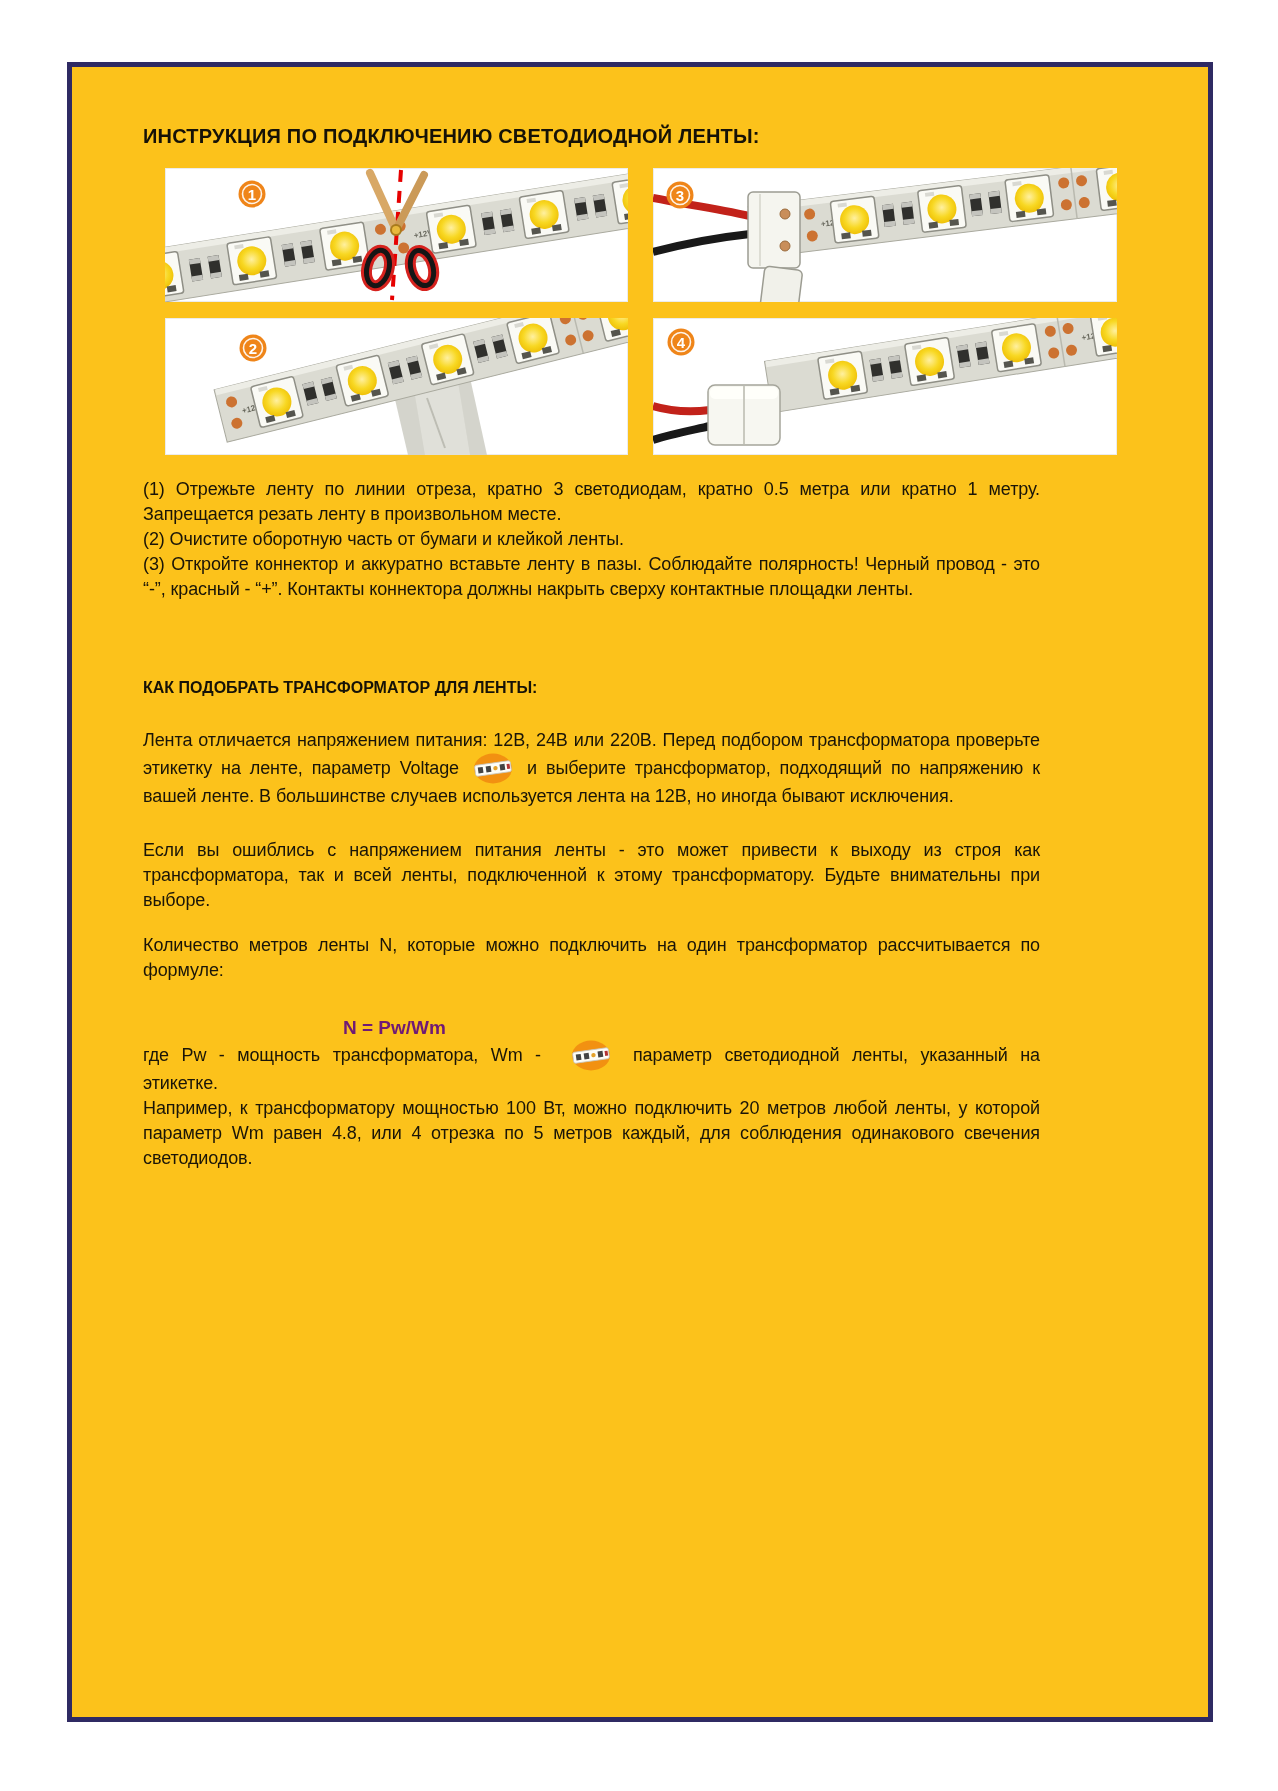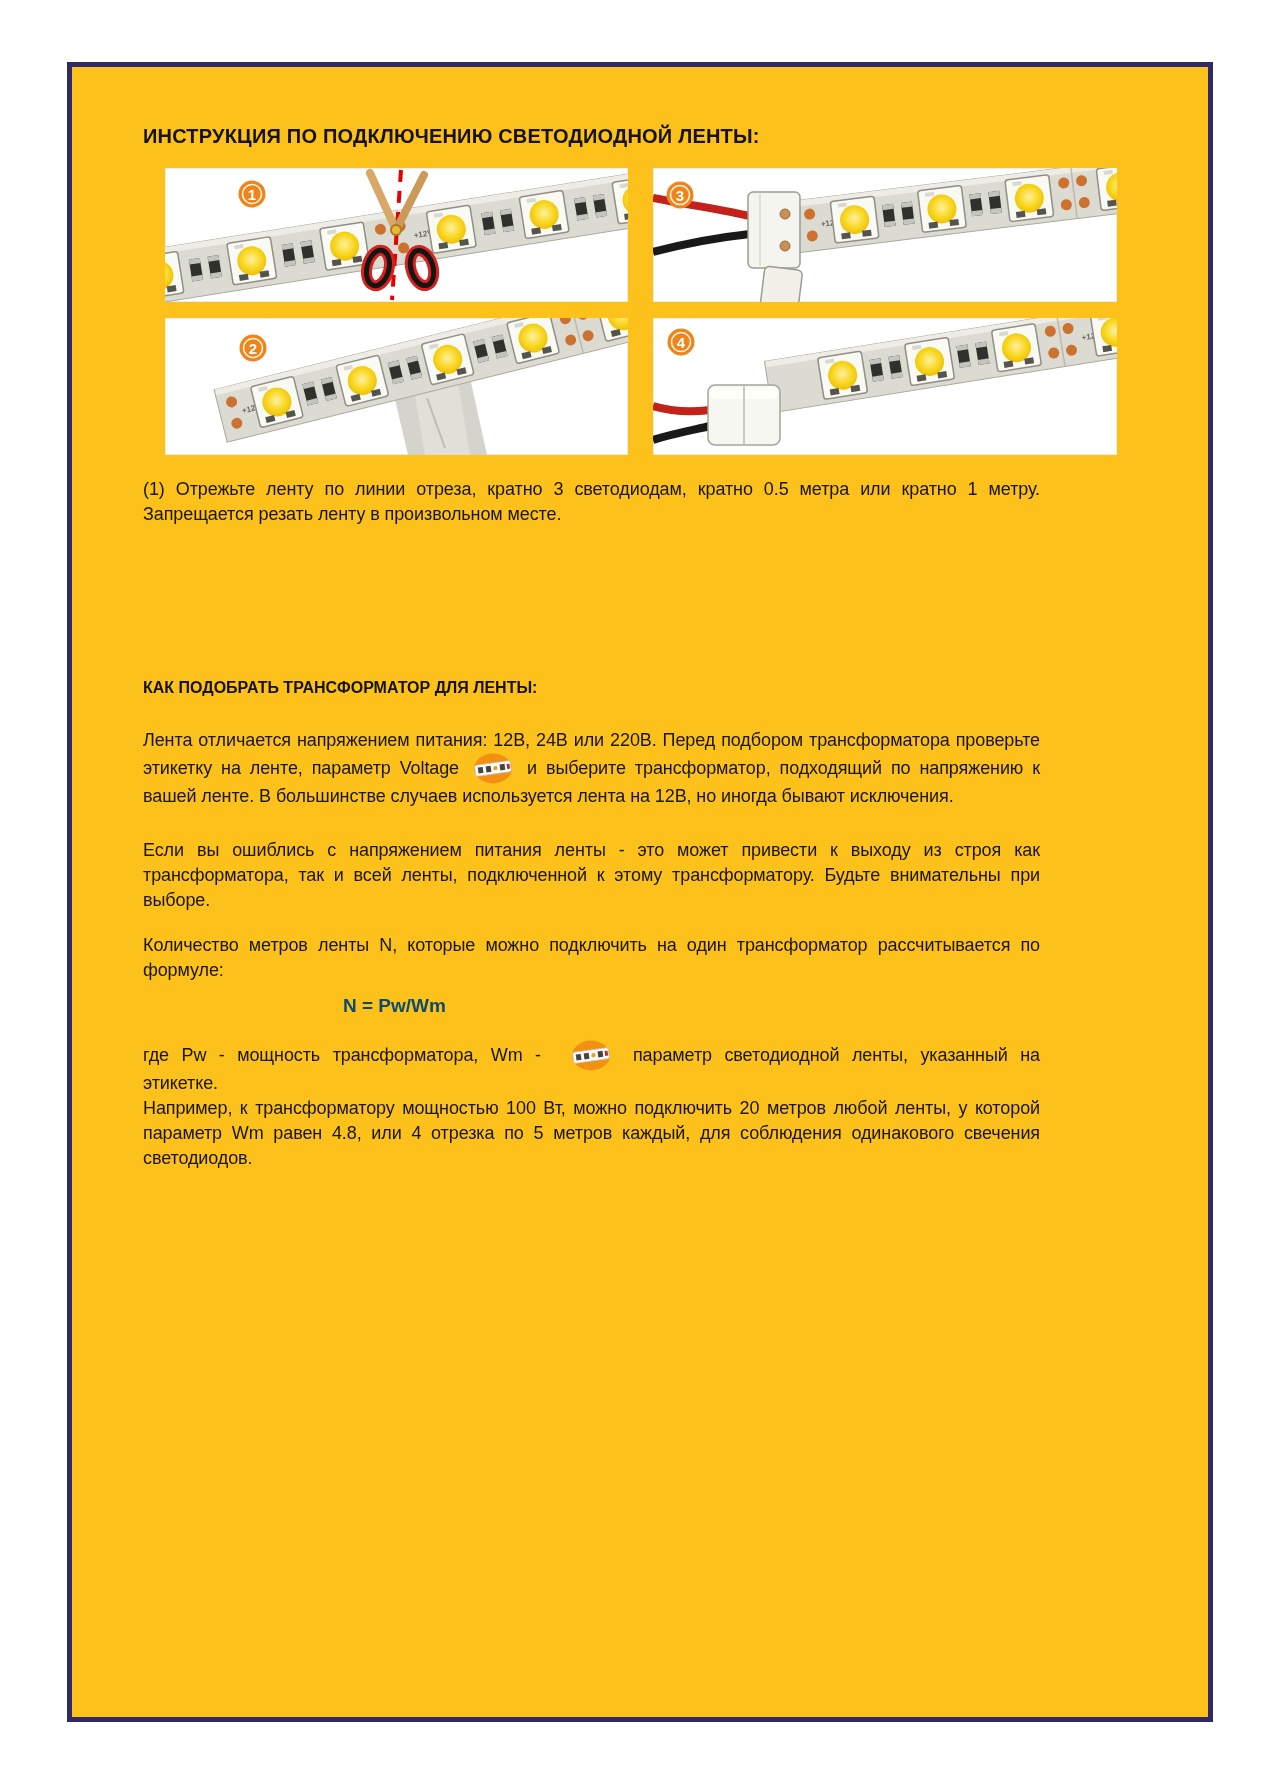--- a/index.html
+++ b/index.html
@@ -9,21 +9,21 @@
          background:#FCC21B;border:5px solid #2F2A63;box-sizing:content-box;}
   .panel>*{position:absolute;}
   .title{left:71px;top:58px;width:900px;font-size:20px;font-weight:bold;
          color:#161207;letter-spacing:.2px;}
   .h2{left:71px;top:612px;font-size:16px;font-weight:bold;color:#161207;}
   .photo{margin:0;background:#ffffff;box-shadow:0 0 0 1px #ececec inset;}
   .photo svg{display:block;width:100%;height:100%;}
   .tb{left:71px;width:897px;font-size:18px;font-weight:normal;line-height:25px;
       color:#1a1508;text-align:justify;letter-spacing:-0.1px;}
   .tb p{margin:0;}
-  .formula{left:271px;top:928px;font-size:19px;font-weight:bold;color:#0c4a6e;}
+  .formula{left:271px;top:950px;font-size:19px;font-weight:bold;color:#701a75;}
   .label-icon{display:inline-block;width:40px;height:31px;vertical-align:-10px;}
   .li-a{margin:0 14px 0 14px;}
   .li-b{margin:0 22px 0 30px;}
   svg text{font-family:"Liberation Sans",sans-serif;}
   .bnum{font-size:15px;font-weight:bold;fill:#ffffff;text-anchor:middle;}
   .mark{font-size:8px;font-weight:bold;fill:#67675c;}
 </style>
 </head>
 <body>
 
@@ -198,20 +198,22 @@
         </g>
         <g>
           <use href="#badge" x="28" y="24"></use>
           <text class="bnum" x="28" y="29.5">4</text>
         </g>
       </svg>
     </figure>
 
     <div class="tb" style="top:410px">
       <p>(1) Отрежьте ленту по линии отреза, кратно 3 светодиодам, кратно 0.5 метра или кратно 1 метру. Запрещается резать ленту в произвольном месте.</p>
+      <p>(2) Очистите оборотную часть от бумаги и клейкой ленты.</p>
+      <p>(3) Откройте коннектор и аккуратно вставьте ленту в пазы. Соблюдайте полярность! Черный провод - это “-”, красный - “+”. Контакты коннектора должны накрыть сверху контактные площадки ленты.</p>
     </div>
 
     <div class="h2">КАК ПОДОБРАТЬ ТРАНСФОРМАТОР ДЛЯ ЛЕНТЫ:</div>
 
     <div class="tb" style="top:661px">
       <p><span>Лента отличается напряжением питания: 12В, 24В или 220В. Перед подбором трансформатора проверьте этикетку на ленте, параметр Voltage</span><span class="label-icon li-a"><svg viewBox="0 0 40 31">
               <ellipse cx="20" cy="15.5" rx="19" ry="15" fill="#F29111"></ellipse>
               <g transform="rotate(-8 20 15.5)">
                 <rect x="2" y="10" width="36" height="11" rx="2" fill="#FDFDF8" stroke="#C8C8BE" stroke-width="0.8"></rect>
                 <rect x="5" y="12.5" width="5" height="6" fill="#444444"></rect>

